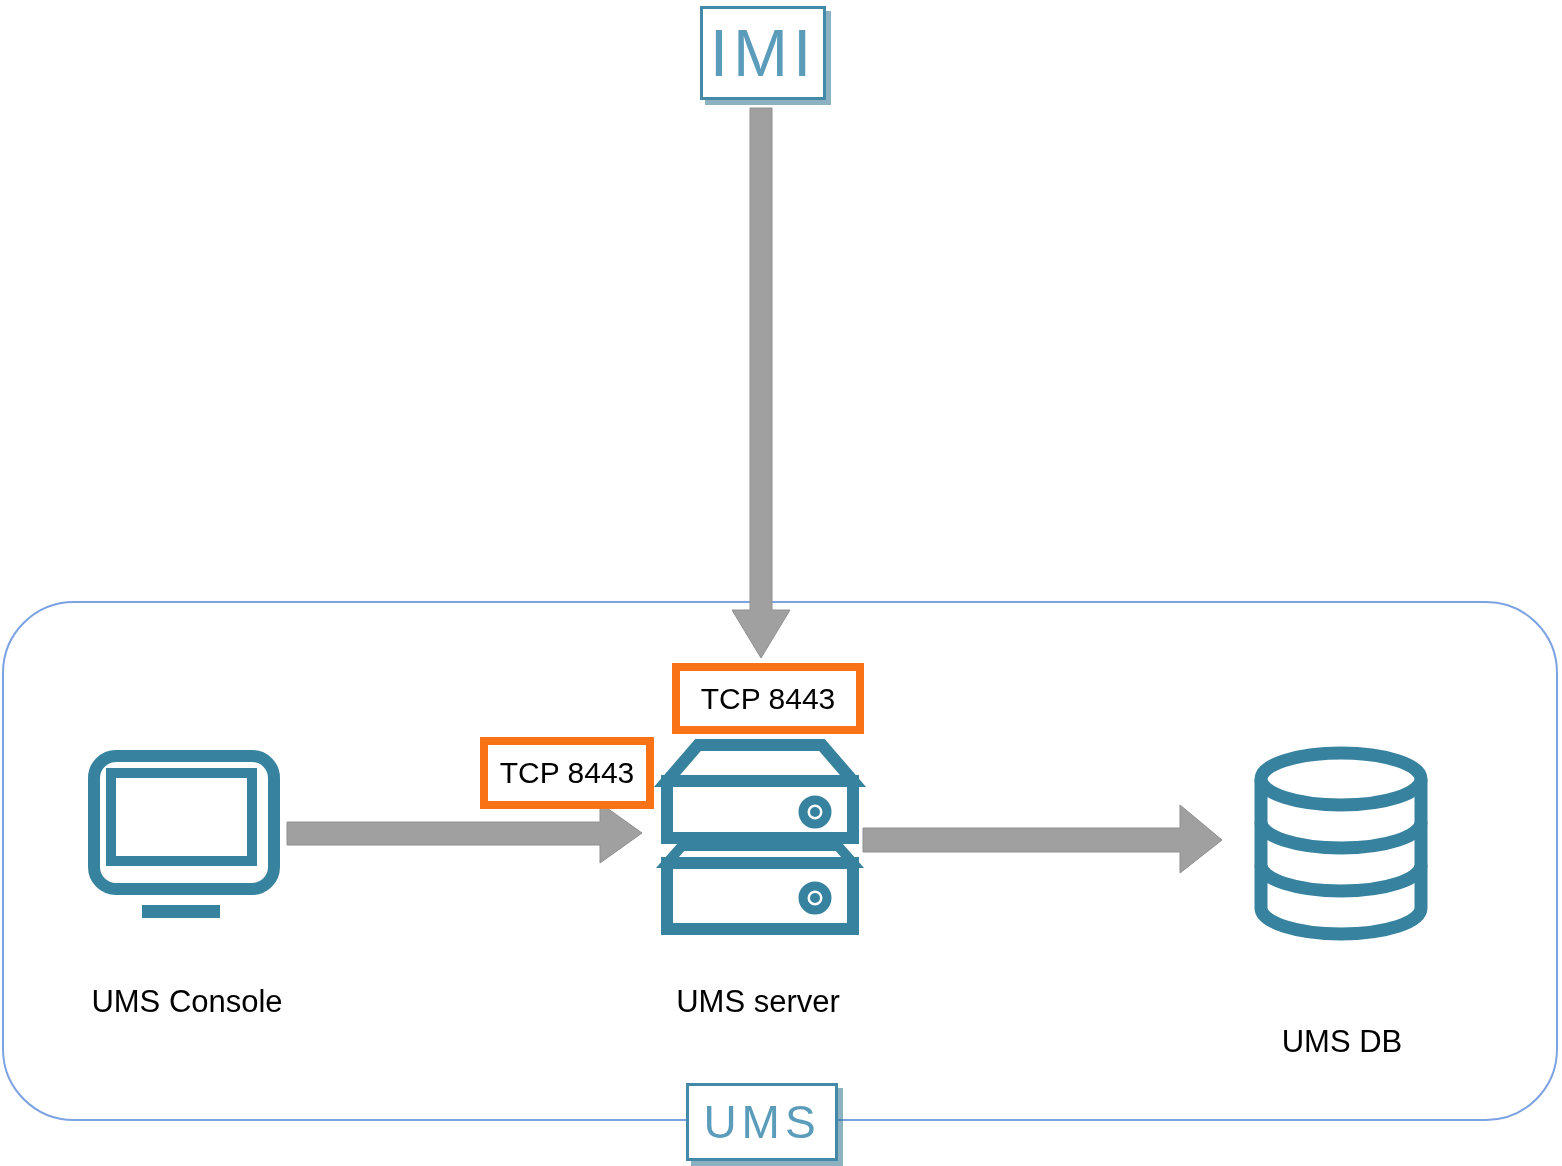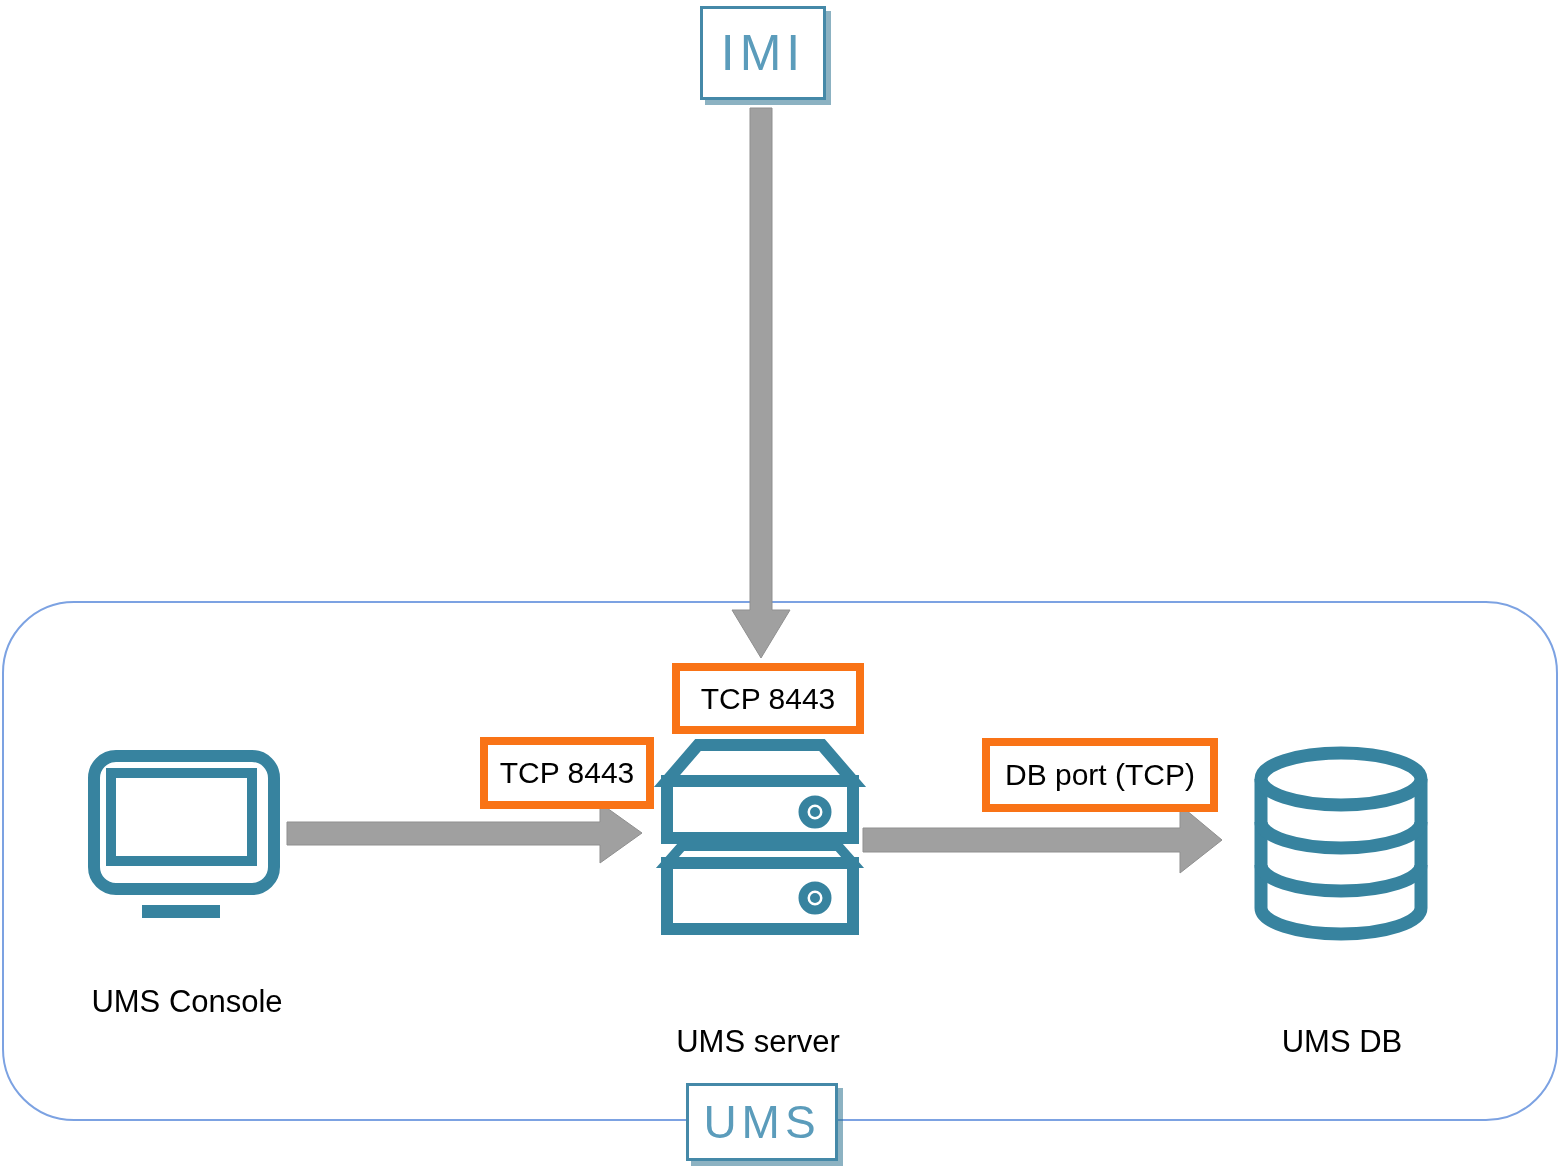--- a/index.html
+++ b/index.html
@@ -25,21 +25,21 @@
   
   .tag-box {
     background: #ffffff;
     border: 3px solid #4589a8;
     box-shadow: 5px 5px 0 rgba(45, 115, 144, 0.55);
     display: flex; align-items: center; justify-content: center;
     color: #5b9cbb;
     letter-spacing: 5px;
     font-weight: 400;
   }
-  .imi-box   { left: 700px; top: 6px;    width: 120px; height: 88px; font-size: 50px; }
+  .imi-box   { left: 700px; top: 6px;    width: 120px; height: 88px; font-size: 66px; }
   .ums-box   { left: 686px; top: 1083px; width: 146px; height: 72px; font-size: 46px; }
 
   
   .port-box {
     background: #ffffff;
     border: 8px solid #f97316;
     display: flex; align-items: center; justify-content: center;
     color: #000000;
     font-size: 30px;
     white-space: nowrap;
@@ -50,21 +50,21 @@
 
   
   .node-label {
     color: #000000;
     font-size: 31px;
     white-space: nowrap;
     transform: translateX(-50%);
     text-align: center;
   }
   .label-console { left: 187px;  top: 984px; }
-  .label-server  { left: 758px;  top: 984px; margin-top: 40px; }
+  .label-server  { left: 758px;  top: 984px; }
   .label-db      { left: 1342px; top: 1024px; }
 
   .icon-svg { display: block; }
   svg { overflow: visible; }
 </style>
 </head>
 <body>
 
 <div class="canvas">
 
@@ -81,23 +81,20 @@
 
   <div class="abs tag-box imi-box">
     <span>IMI</span>
   </div>
 
   <div class="abs port-box port-top">
     <span>TCP 8443</span>
   </div>
   <div class="abs port-box port-left">
     <span>TCP 8443</span>
-  </div>
-  <div class="abs port-box port-right">
-    <span>DB port (TCP)</span>
   </div>
 
   <svg class="abs icon-svg" style="left:88px; top:750px;" width="193" height="168" viewBox="0 0 193 168">
     <rect x="6" y="6" width="180" height="133" rx="22" fill="#ffffff" stroke="#37839f" stroke-width="12"></rect>
     <rect x="23" y="23" width="141" height="88" fill="#ffffff" stroke="#37839f" stroke-width="10"></rect>
     <rect x="54" y="155" width="78" height="13" fill="#37839f"></rect>
   </svg>
 
   <svg class="abs icon-svg" style="left:665px; top:739px;" width="190" height="196" viewBox="0 0 190 196">
     <g stroke="#37839f" stroke-width="12" fill="#ffffff" stroke-linejoin="miter">

